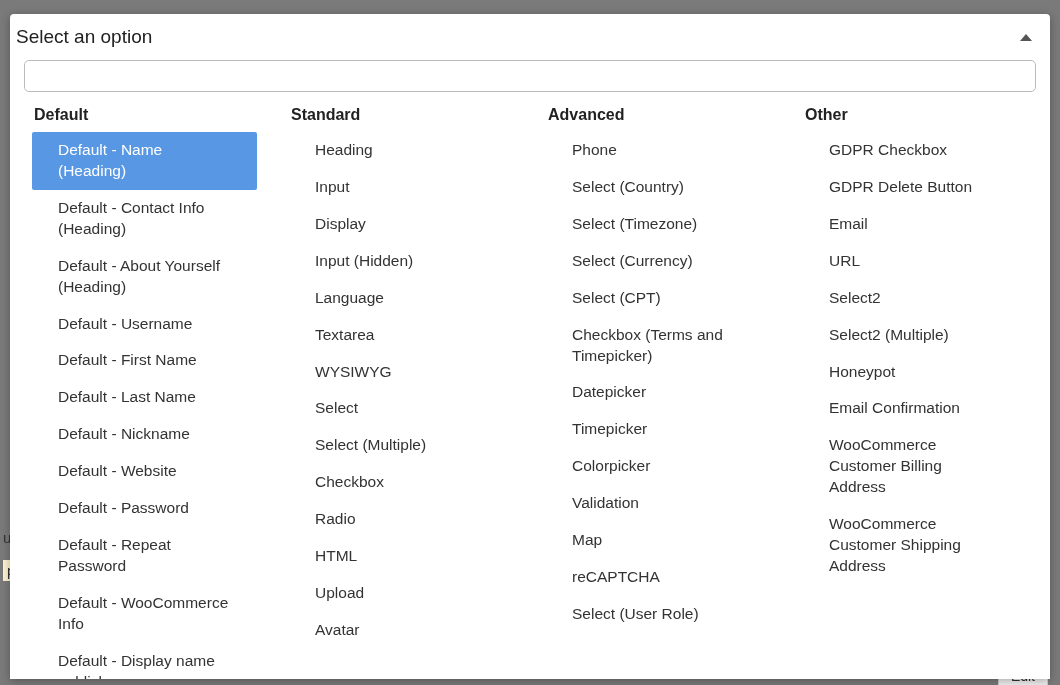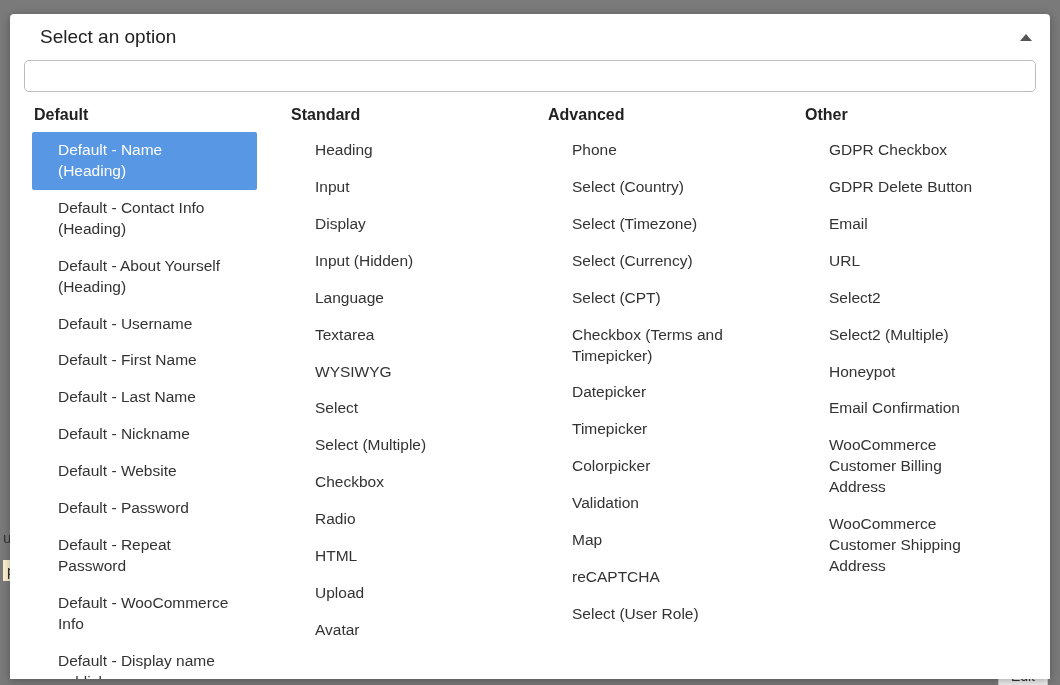--- a/index.html
+++ b/index.html
@@ -20,21 +20,21 @@
       right: 10px;
       bottom: 6px;
       background: #fff;
       border-radius: 4px 4px 0 0;
       box-shadow: 0 2px 10px rgba(0,0,0,0.3);
       display: flex;
       flex-direction: column;
       overflow: hidden;
     }
     .modal-header {
-      padding: 12px 18px 8px 30px;
+      padding: 12px 18px 8px 6px;
       display: flex;
       align-items: center;
       justify-content: space-between;
     }
     .modal-title {
       font-size: 19px;
       font-weight: 400;
       color: #222;
     }
     .caret-up {

